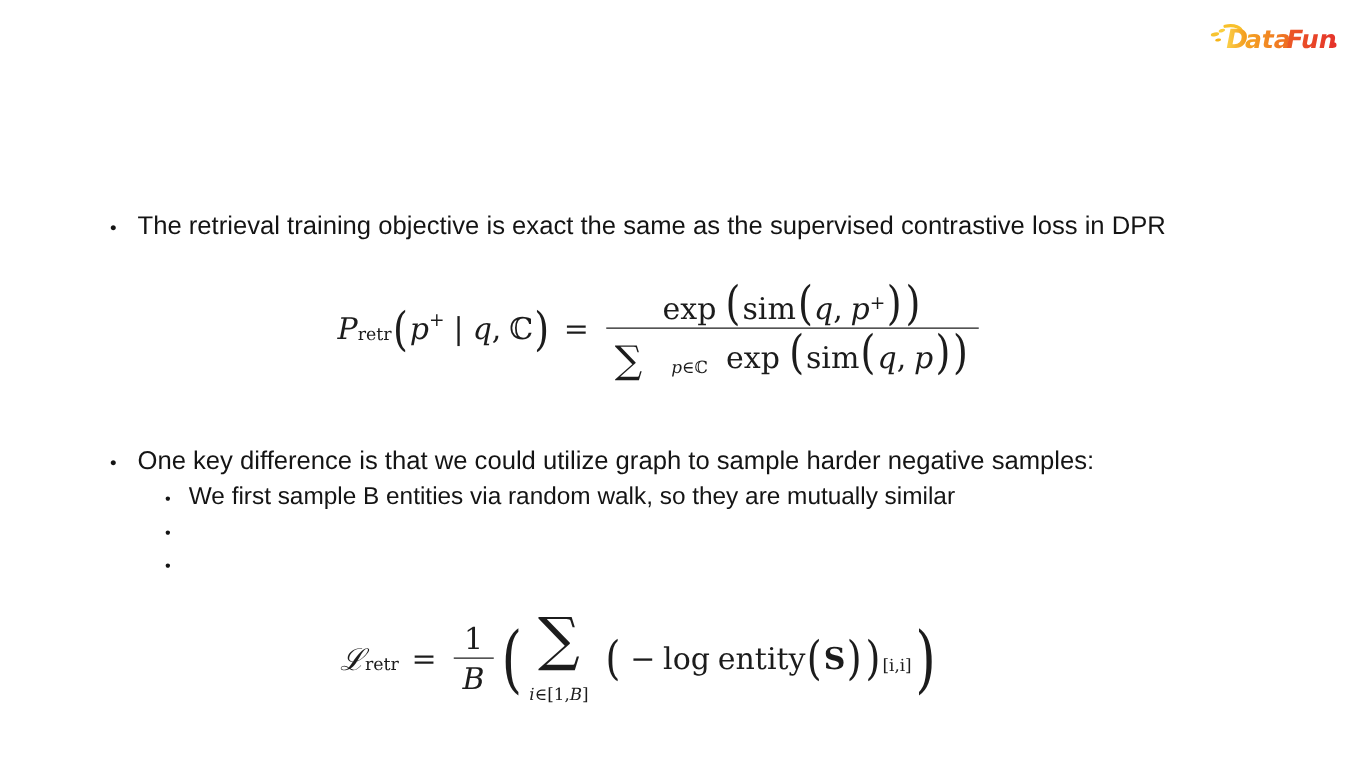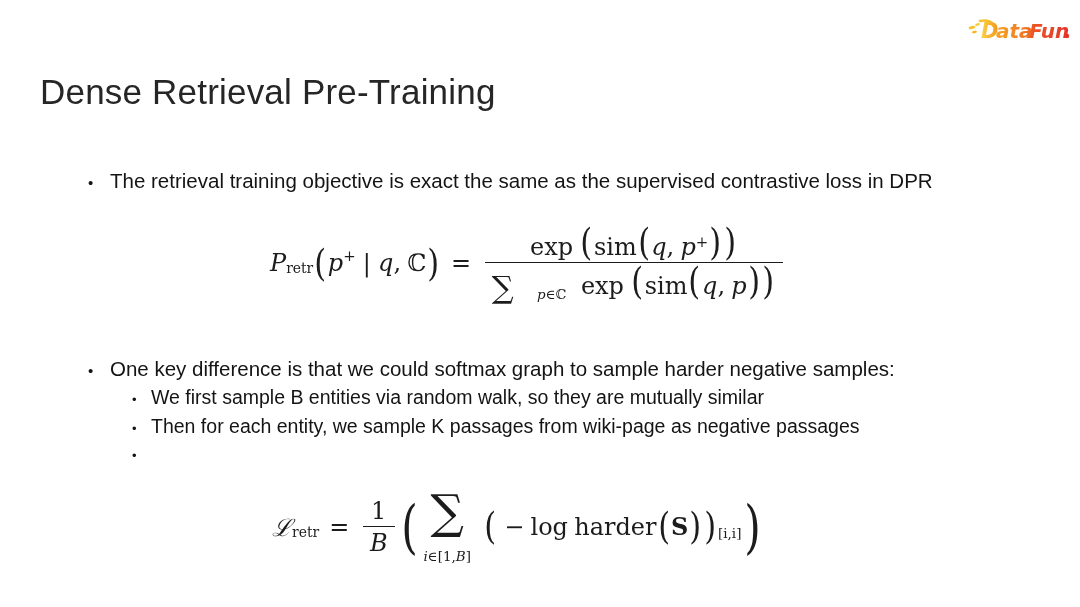--- a/index.html
+++ b/index.html
@@ -197,21 +197,20 @@
         <path d="M12 6 C20 4.5 25 7 25.5 11" stroke="#F8C02A" stroke-width="2.6" fill="none" stroke-linecap="round"></path>
       </g>
 
       <text x="13" y="23" font-family="'DejaVu Sans',sans-serif" font-size="21" font-weight="bold" font-style="italic" fill="url(#gradD)">D</text>
       <text x="28" y="23" font-family="'DejaVu Sans',sans-serif" font-size="20" font-weight="bold" font-style="italic" fill="url(#gradMid)">ata</text>
       <text x="61" y="23" font-family="'DejaVu Sans',sans-serif" font-size="20" font-weight="bold" font-style="italic" fill="url(#gradEnd)">Fun</text>
       <circle cx="99" cy="21" r="2.2" fill="#E5332A"></circle>
     </svg>
   </div>
 
-  <div class="slide-title">Dense Retrieval Pre-Training</div>
 
   <div class="bullet-block" id="b1">
     <div class="bullet">
       <span class="marker">•</span>
       <span>The retrieval training objective is exact the same as the supervised contrastive loss in DPR</span>
     </div>
   </div>
 
   <div class="math" id="formula1">
     <span class="mrow">
@@ -242,29 +241,28 @@
             </span>
           <span class="sp"></span><span class="mup">exp</span><span class="sp"></span><span class="paren-big">(</span><span class="mup">sim</span><span class="paren-big">(</span><span class="mi">q</span><span class="mup">,</span><span class="sp"></span><span class="mi">p</span><span class="paren-big">)</span><span class="paren-big">)</span>
         </span>
       </span>
     </span>
   </div>
 
   <div class="bullet-block" id="b2">
     <div class="bullet">
       <span class="marker">•</span>
-      <span>One key difference is that we could softmax graph to sample harder negative samples:</span>
+      <span>One key difference is that we could utilize graph to sample harder negative samples:</span>
     </div>
     <div class="bullet sub">
       <span class="marker">•</span>
       <span>We first sample B entities via random walk, so they are mutually similar</span>
     </div>
     <div class="bullet sub">
       <span class="marker">•</span>
-      <span>Then for each entity, we sample K passages from wiki-page as negative passages</span>
     </div>
     <div class="bullet sub">
       <span class="marker">•</span>
     </div>
   </div>
 
   <div class="math" id="formula2">
     <span class="mrow">
       <span class="mi" style="font-family:'DejaVu Serif',serif;">ℒ</span>
         <span class="msub">retr</span>
@@ -285,21 +283,21 @@
         <span class="lim"><span class="mi">i</span><span class="mup">∈[1,</span><span class="mi">B</span><span class="mup">]</span></span>
       </span>
 
       <span class="spw"></span>
       <span class="paren-big">(</span>
         <span class="sp"></span>
         <span class="mup">−</span>
         <span class="sp"></span>
         <span class="mup">log</span>
         <span class="sp"></span>
-        <span class="mup">harder</span>
+        <span class="mup">entity</span>
         <span class="paren-big">(</span>
         <span class="bold-up">S</span>
         <span class="paren-big">)</span>
         <span class="paren-big">)</span>
         <span class="subsc-br">[i,i]</span>
 
       <span class="paren-huge">)</span>
     </span>
   </div>
 

